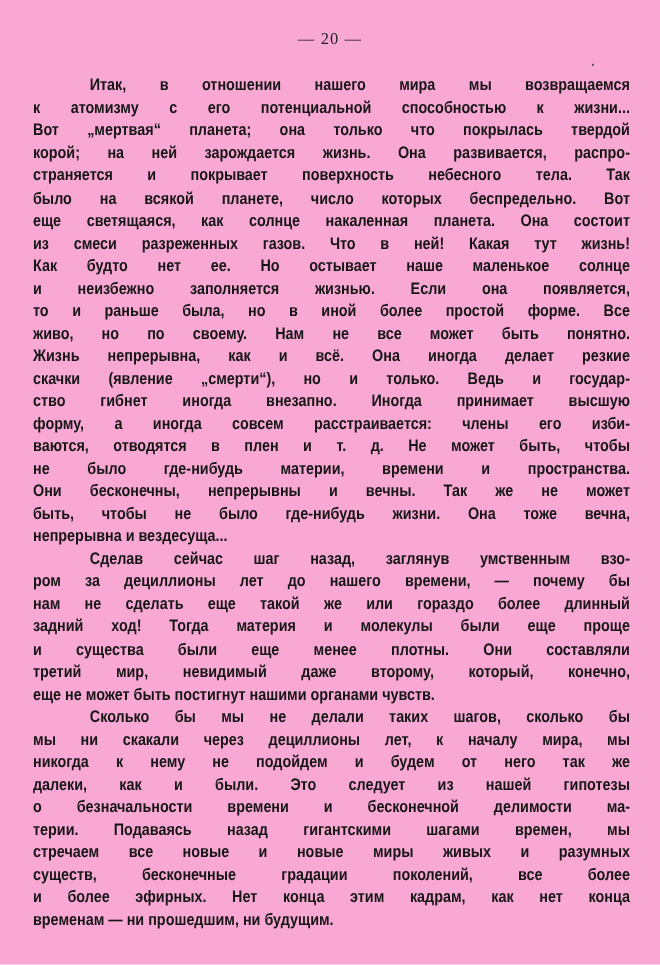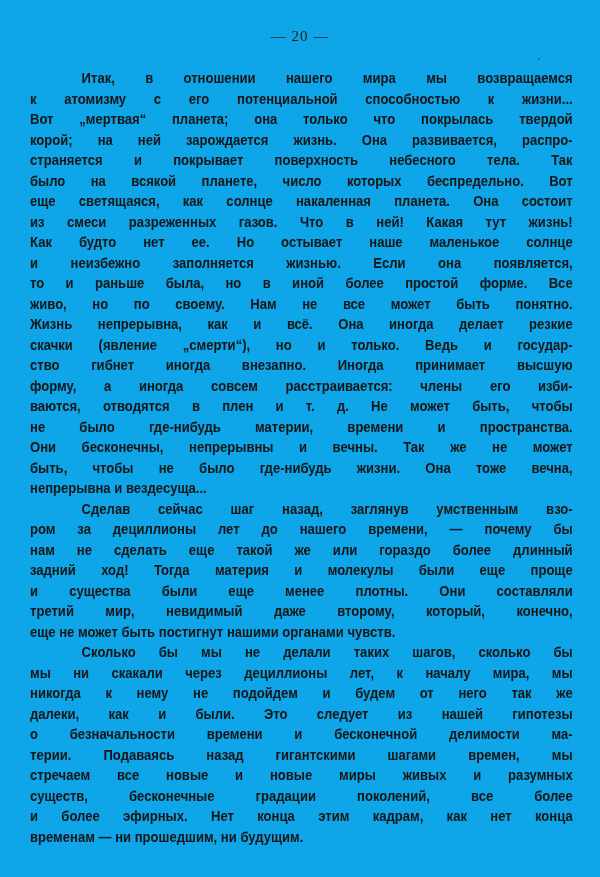--- a/index.html
+++ b/index.html
@@ -1,18 +1,18 @@
 <!DOCTYPE html>
 <html><head>
 <meta charset="utf-8">
 <style>
   html, body { margin: 0; padding: 0; background: #ffffff; }
   body { width: 600px; height: 877px; position: relative; overflow: hidden; }
   .page {
-    position: absolute; left: 0; top: 0; width: 600px; height: 877px; background: #0ea5e9;
+    position: absolute; left: 0; top: 0; width: 600px; height: 877px; background: #f9a8d4;
   }
   .page-number {
     position: absolute; top: 28px; left: 0; width: 600px; text-align: center;
     font-family: "Liberation Serif", serif; font-size: 15px; color: #222; letter-spacing: 1px;
   }
   .speck { position: absolute; left: 538px; top: 58px; width: 2px; height: 2px; background: #555; border-radius: 1px; }
   .body-text {
     position: absolute; left: 30px; top: 68px; width: 543px;
     font-family: "Liberation Sans", sans-serif; font-weight: bold;
     font-size: 15.2px; line-height: 20.5px; color: #161616;

